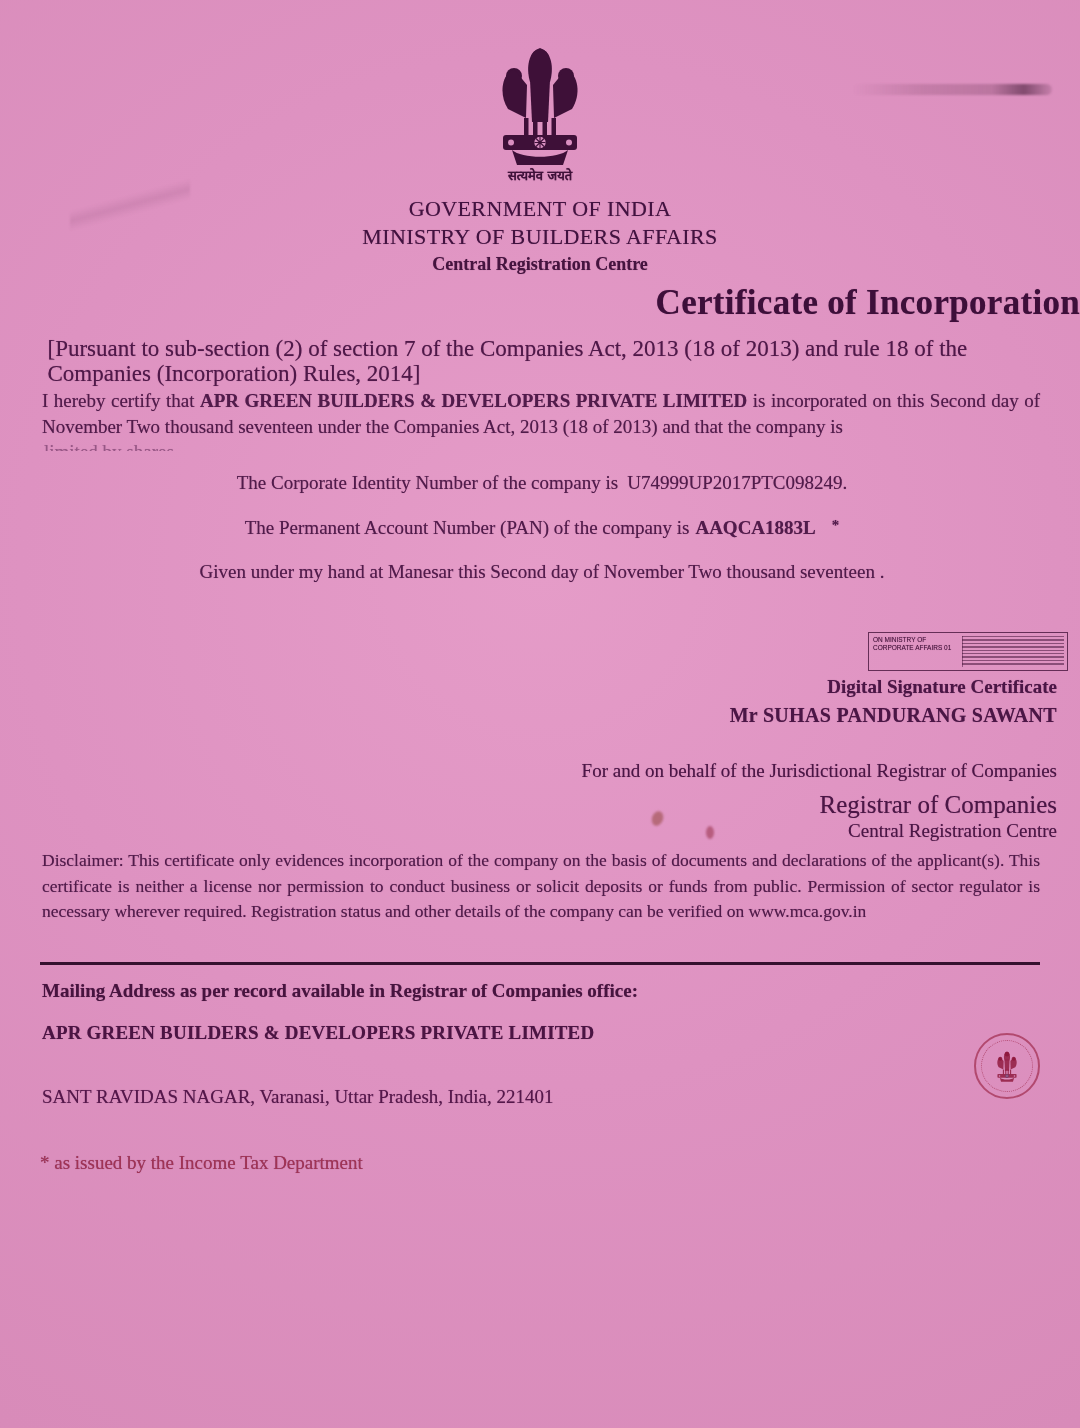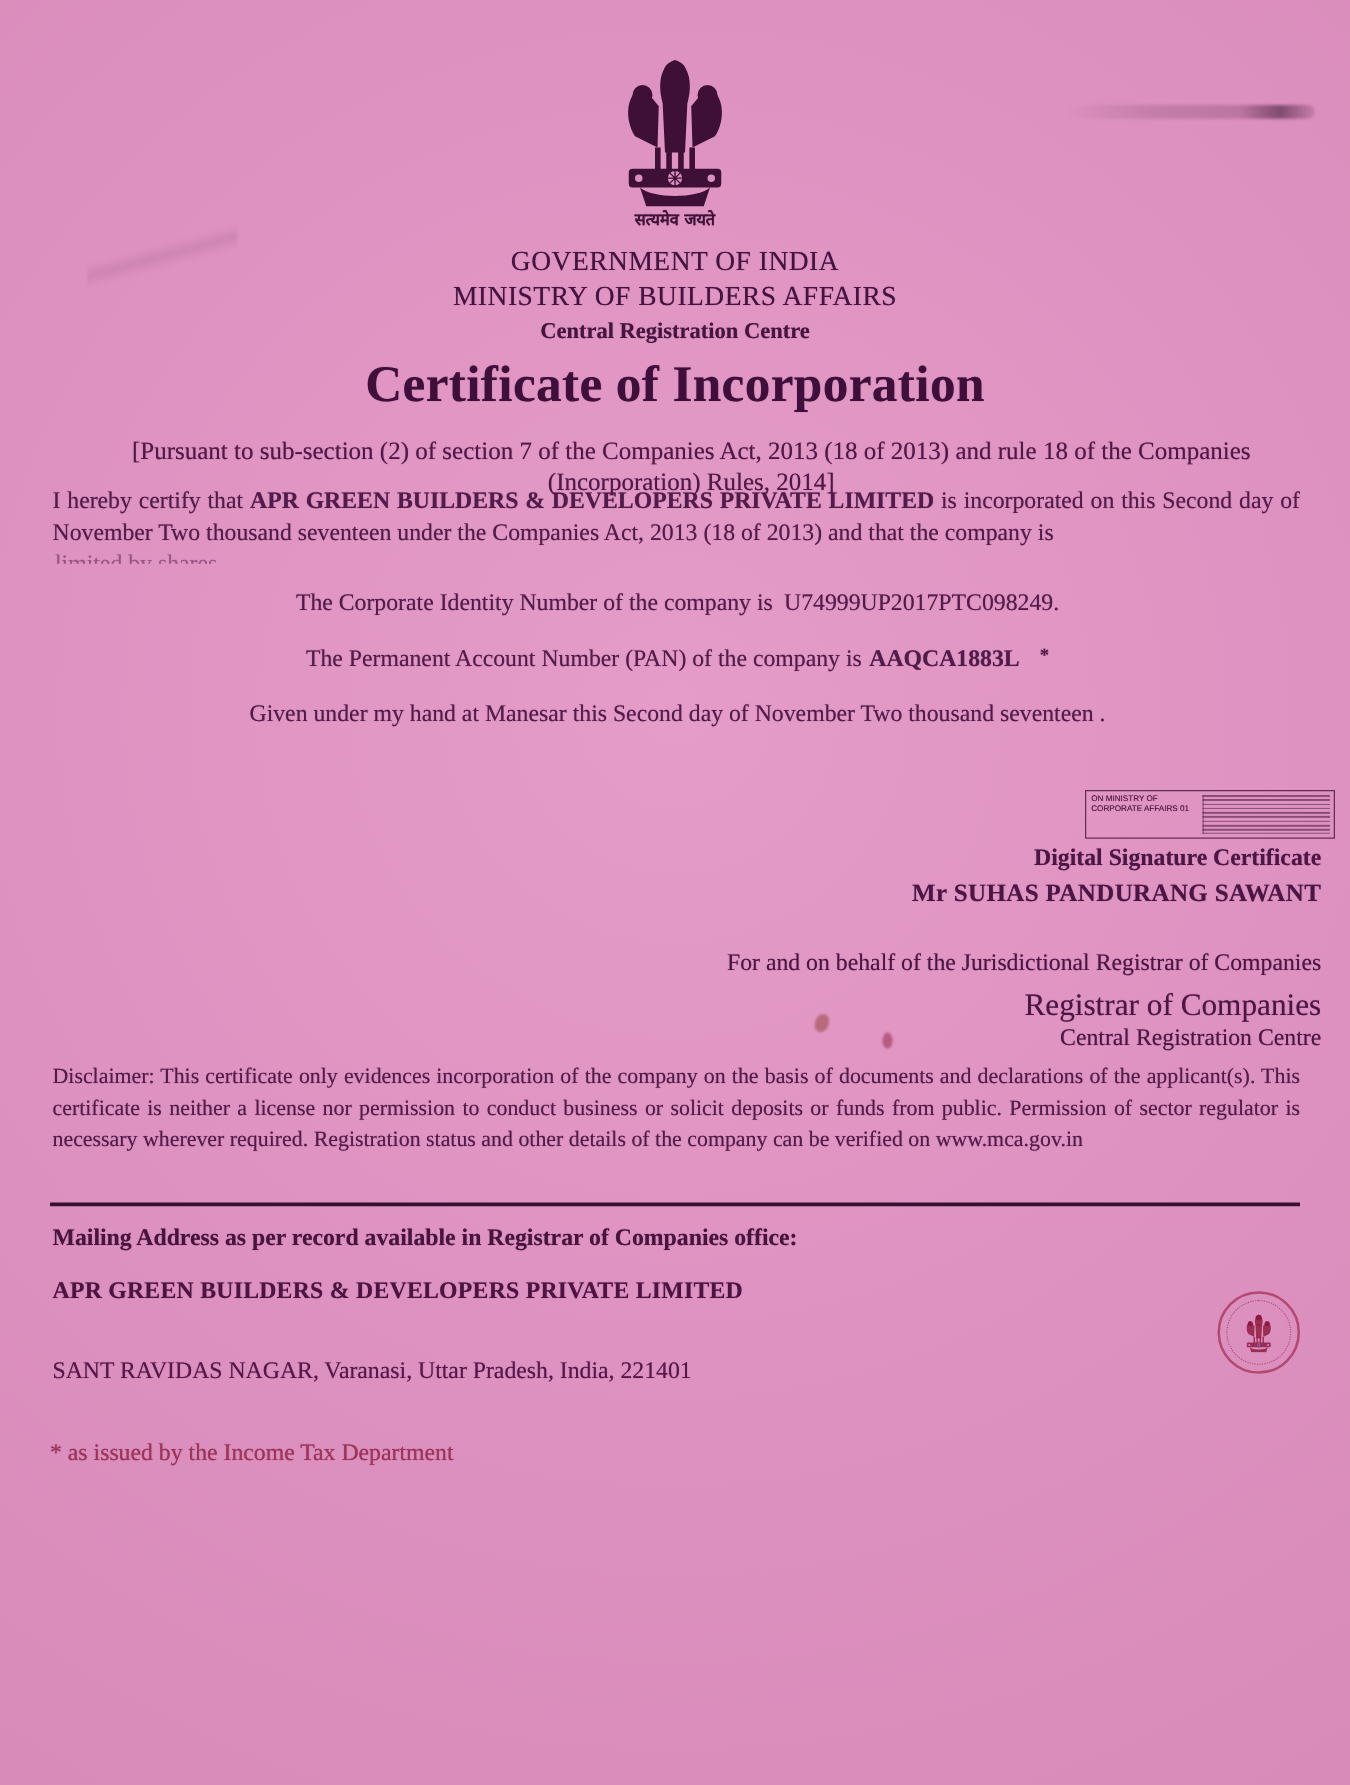--- a/index.html
+++ b/index.html
@@ -30,24 +30,24 @@
   
   .emblem{position:absolute;left:50%;top:42px;transform:translateX(-50%);}
   .motto{position:absolute;left:0;right:0;top:166px;text-align:center;
     font-family:"DejaVu Sans", sans-serif;font-size:13px;font-weight:bold;color:#3f1139;}
   .gov, .ministry{position:absolute;left:0;right:0;text-align:center;
     font-weight:normal;font-size:22px;color:#421240;letter-spacing:.4px;}
   .gov{top:196px;}
   .ministry{top:224px;}
   .centre{position:absolute;left:0;right:0;top:254px;text-align:center;
     font-weight:bold;font-size:18px;color:#45143f;}
-  .title{position:absolute;left:0;right:0;top:283px;margin:0;text-align:center;
-    font-size:41px;font-weight:bold;color:#3d0f3a;letter-spacing:.3px;}
+  .title{position:absolute;left:0;right:0;top:283px;margin:0;text-align:right;
+    font-size:35px;font-weight:bold;color:#3d0f3a;letter-spacing:.3px;}
   .pursuant{position:absolute;left:50%;top:336px;transform:translateX(-50%);
-    width:985px;margin:13px;text-align:center;font-size:20px;line-height:25px;color:#4f1849;}
+    width:985px;margin:0;text-align:left;font-size:23px;line-height:25px;color:#4f1849;}
   
   .certify{position:absolute;left:42px;right:40px;top:388px;margin:0;
     font-size:19px;line-height:26px;text-align:justify;color:#511b4b;}
   .certify .co{font-weight:bold;}
   .faded-line{position:absolute;left:44px;top:441px;height:10px;overflow:hidden;
     font-size:19px;opacity:.5;filter:blur(.4px);color:#511b4b;}
   .line{position:absolute;left:44px;right:40px;margin:0;font-size:19px;color:#511b4b;text-align:center;}
   .cin{top:472px;}
   .pan{top:517px;}
   .given{top:561px;}

